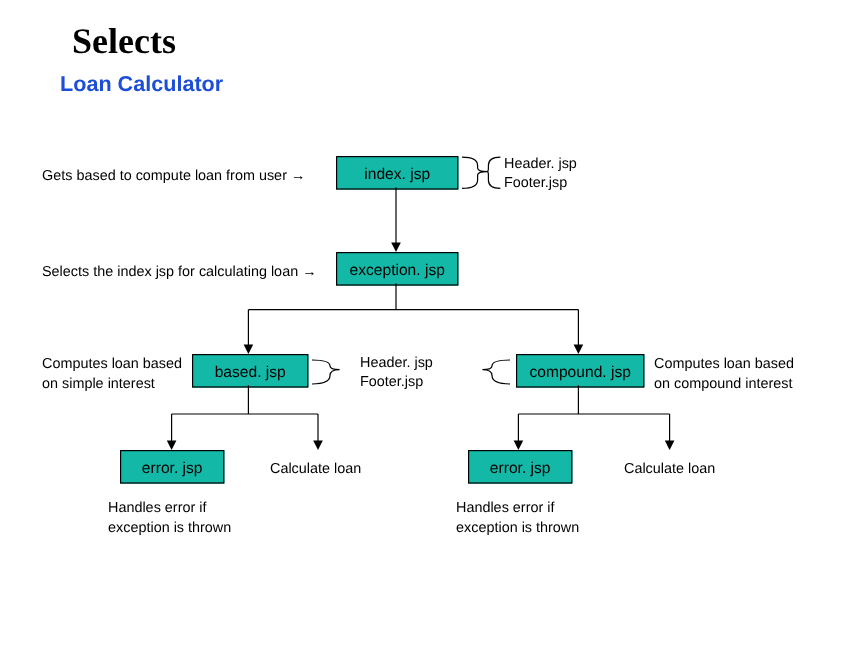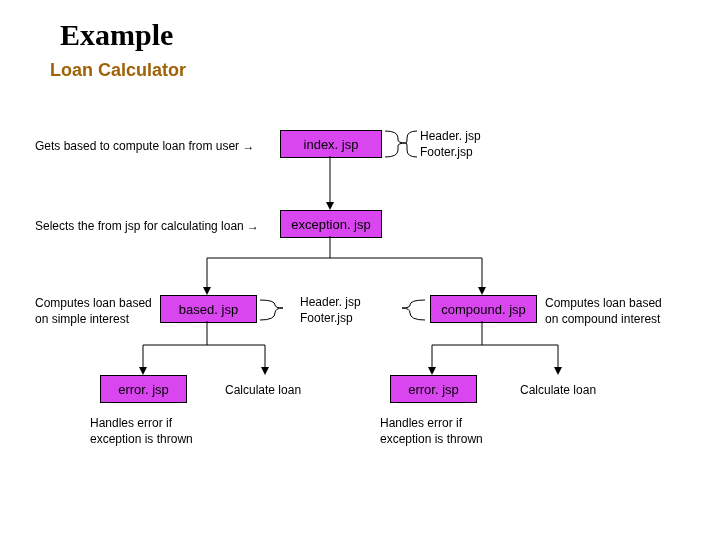--- a/index.html
+++ b/index.html
@@ -20,69 +20,69 @@
     font-weight: bold;
     font-size: 30px;
     color: #000;
   }
   .subtitle {
     position: absolute;
     left: 50px;
     top: 60px;
     font-weight: bold;
     font-size: 18px;
-    color: #a16207;
+    color: #1d4ed8;
   }
   .small {
     position: absolute;
     font-size: 12px;
     color: #000;
     line-height: 1.35;
   }
   .box {
     position: absolute;
     border: 1px solid #000;
     font-size: 13px;
     text-align: center;
-    background: #d946ef;
+    background: #14b8a6;
     display: flex;
     align-items: center;
     justify-content: center;
   }
   svg.wires {
     position: absolute;
     left: 0; top: 0;
     width: 720px; height: 540px;
     pointer-events: none;
   }
   svg.wires line, svg.wires path {
     stroke: #000;
     stroke-width: 1;
     fill: none;
   }
   svg.wires polygon { fill: #000; }
 </style>
 </head>
 <body>
 
-<div class="title">Example</div>
+<div class="title">Selects</div>
 <div class="subtitle">Loan Calculator</div>
 
 <div class="small" style="left:35px; top:138px;">Gets based to compute loan from user →</div>
 <div class="small" style="left:420px; top:128px; white-space:pre;">Header. jsp
 Footer.jsp</div>
 
 <div class="box" style="left:280px; top:130px; width:100px; height:26px;">index. jsp</div>
 <div class="box" style="left:280px; top:210px; width:100px; height:26px;">exception. jsp</div>
 <div class="box" style="left:160px; top:295px; width:95px; height:26px;">based. jsp</div>
 <div class="box" style="left:430px; top:295px; width:105px; height:26px;">compound. jsp</div>
 <div class="box" style="left:100px; top:375px; width:85px; height:26px;">error. jsp</div>
 <div class="box" style="left:390px; top:375px; width:85px; height:26px;">error. jsp</div>
 
-<div class="small" style="left:35px; top:218px;">Selects the from jsp for calculating loan →</div>
+<div class="small" style="left:35px; top:218px;">Selects the index jsp for calculating loan →</div>
 
 <div class="small" style="left:35px; top:295px; white-space:pre;">Computes loan based
 on simple interest</div>
 <div class="small" style="left:545px; top:295px; white-space:pre;">Computes loan based
 on compound interest</div>
 
 <div class="small" style="left:300px; top:294px; white-space:pre;">Header. jsp
 Footer.jsp</div>
 
 <div class="small" style="left:225px; top:382px;">Calculate loan</div>

